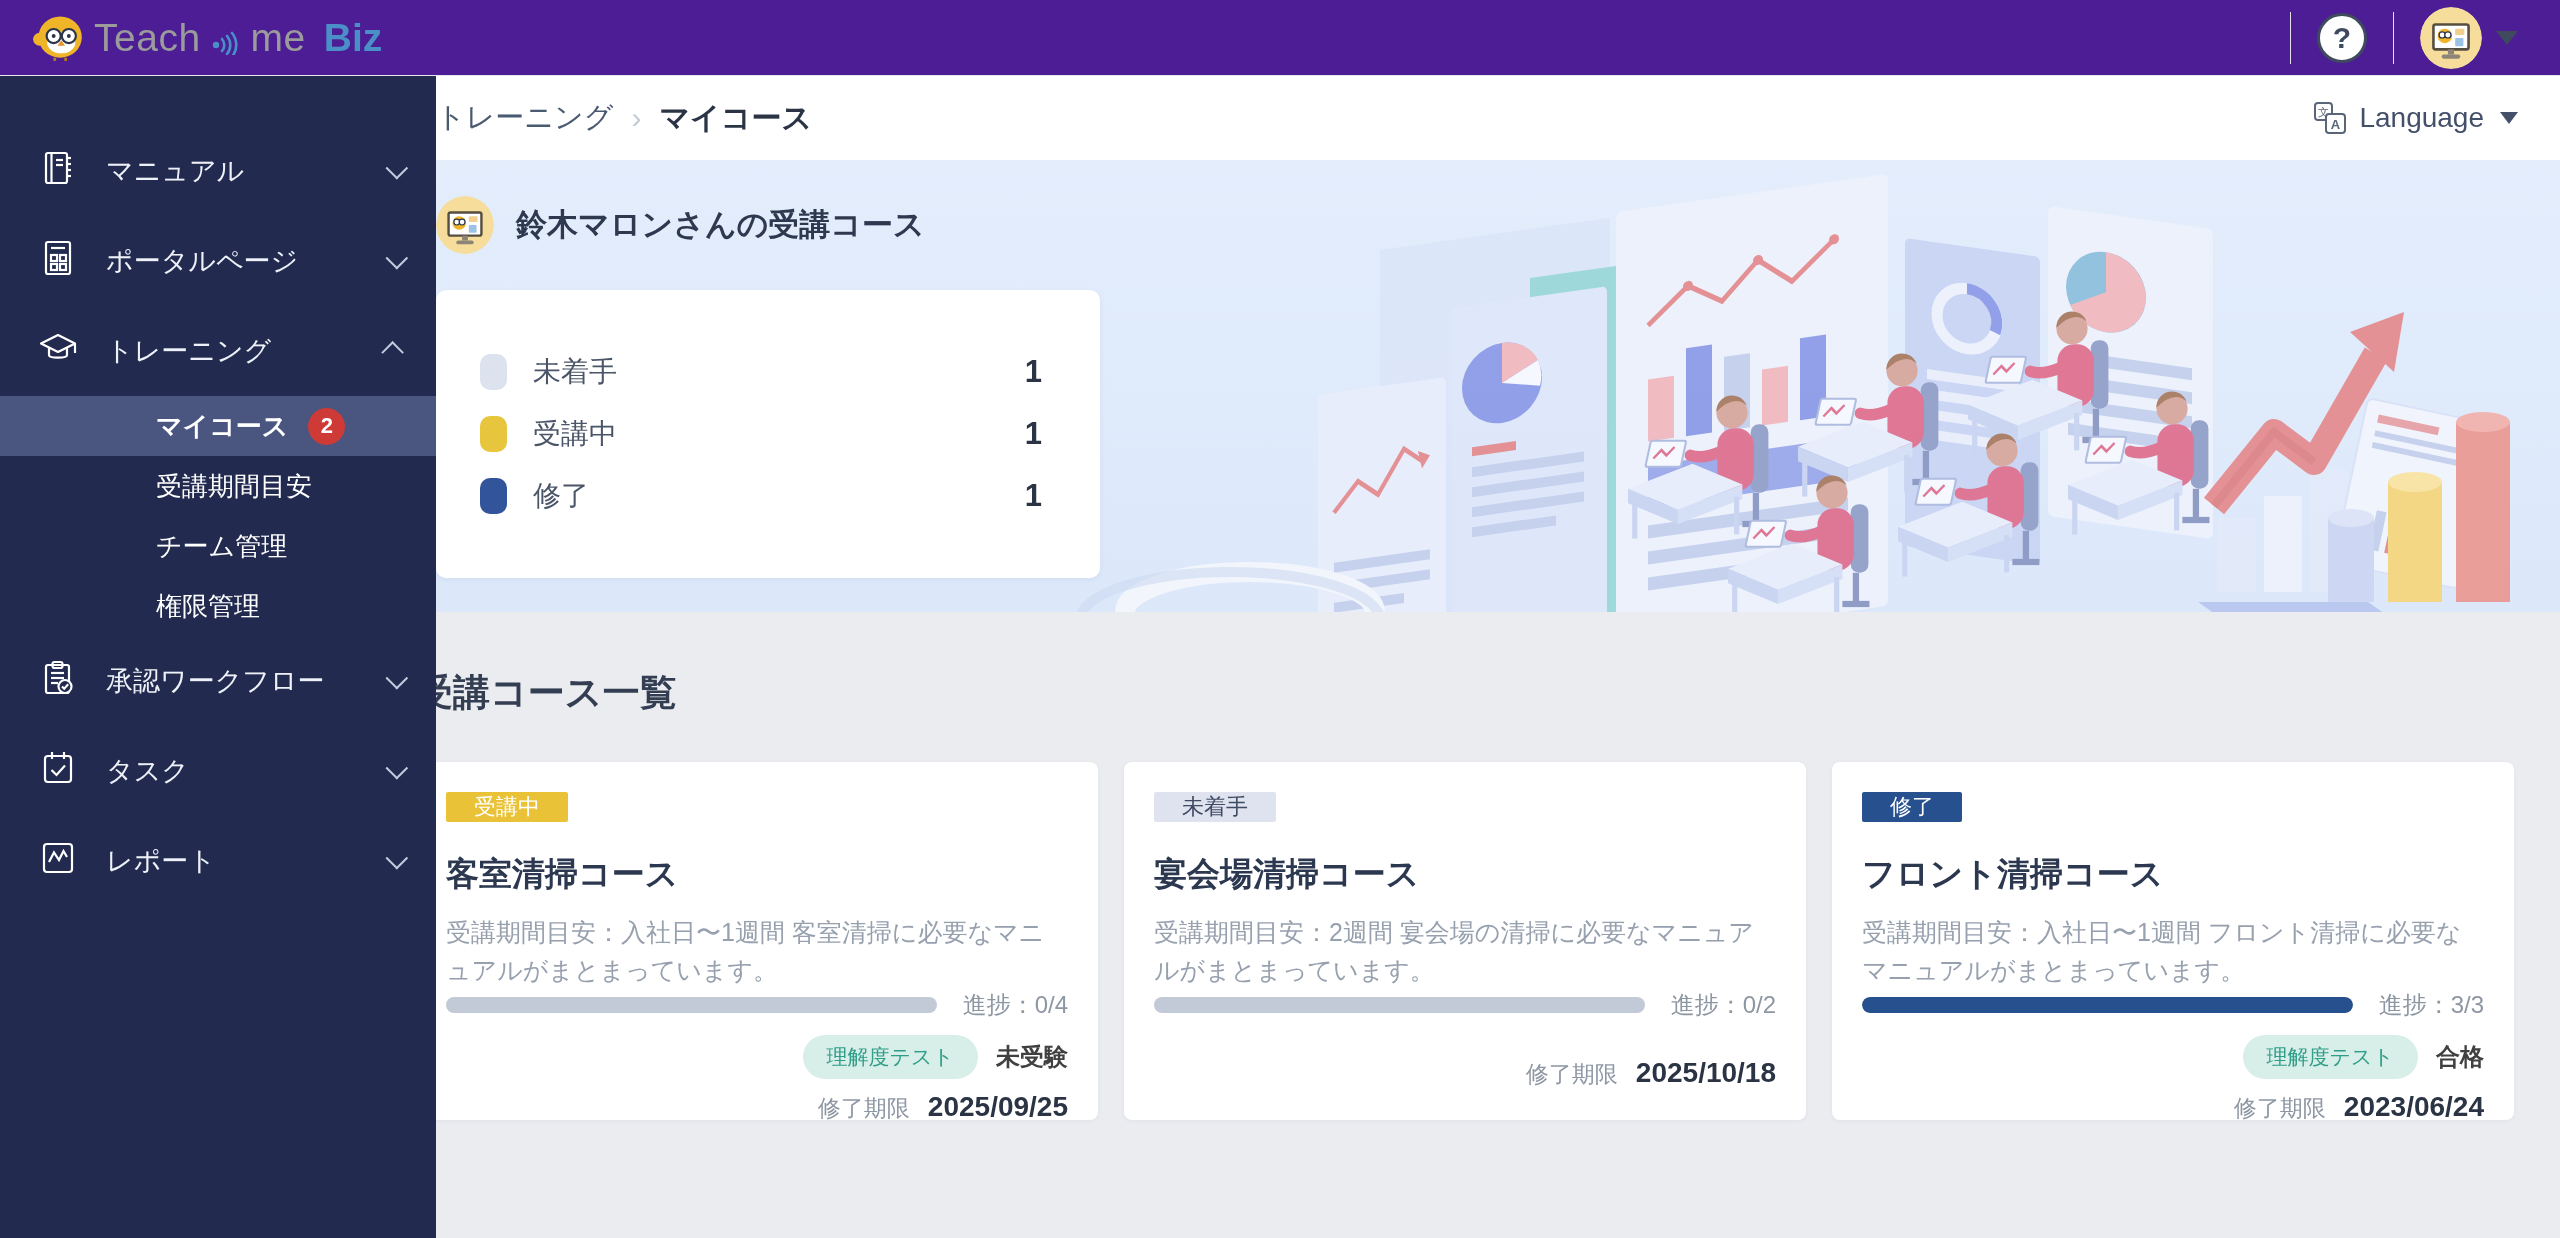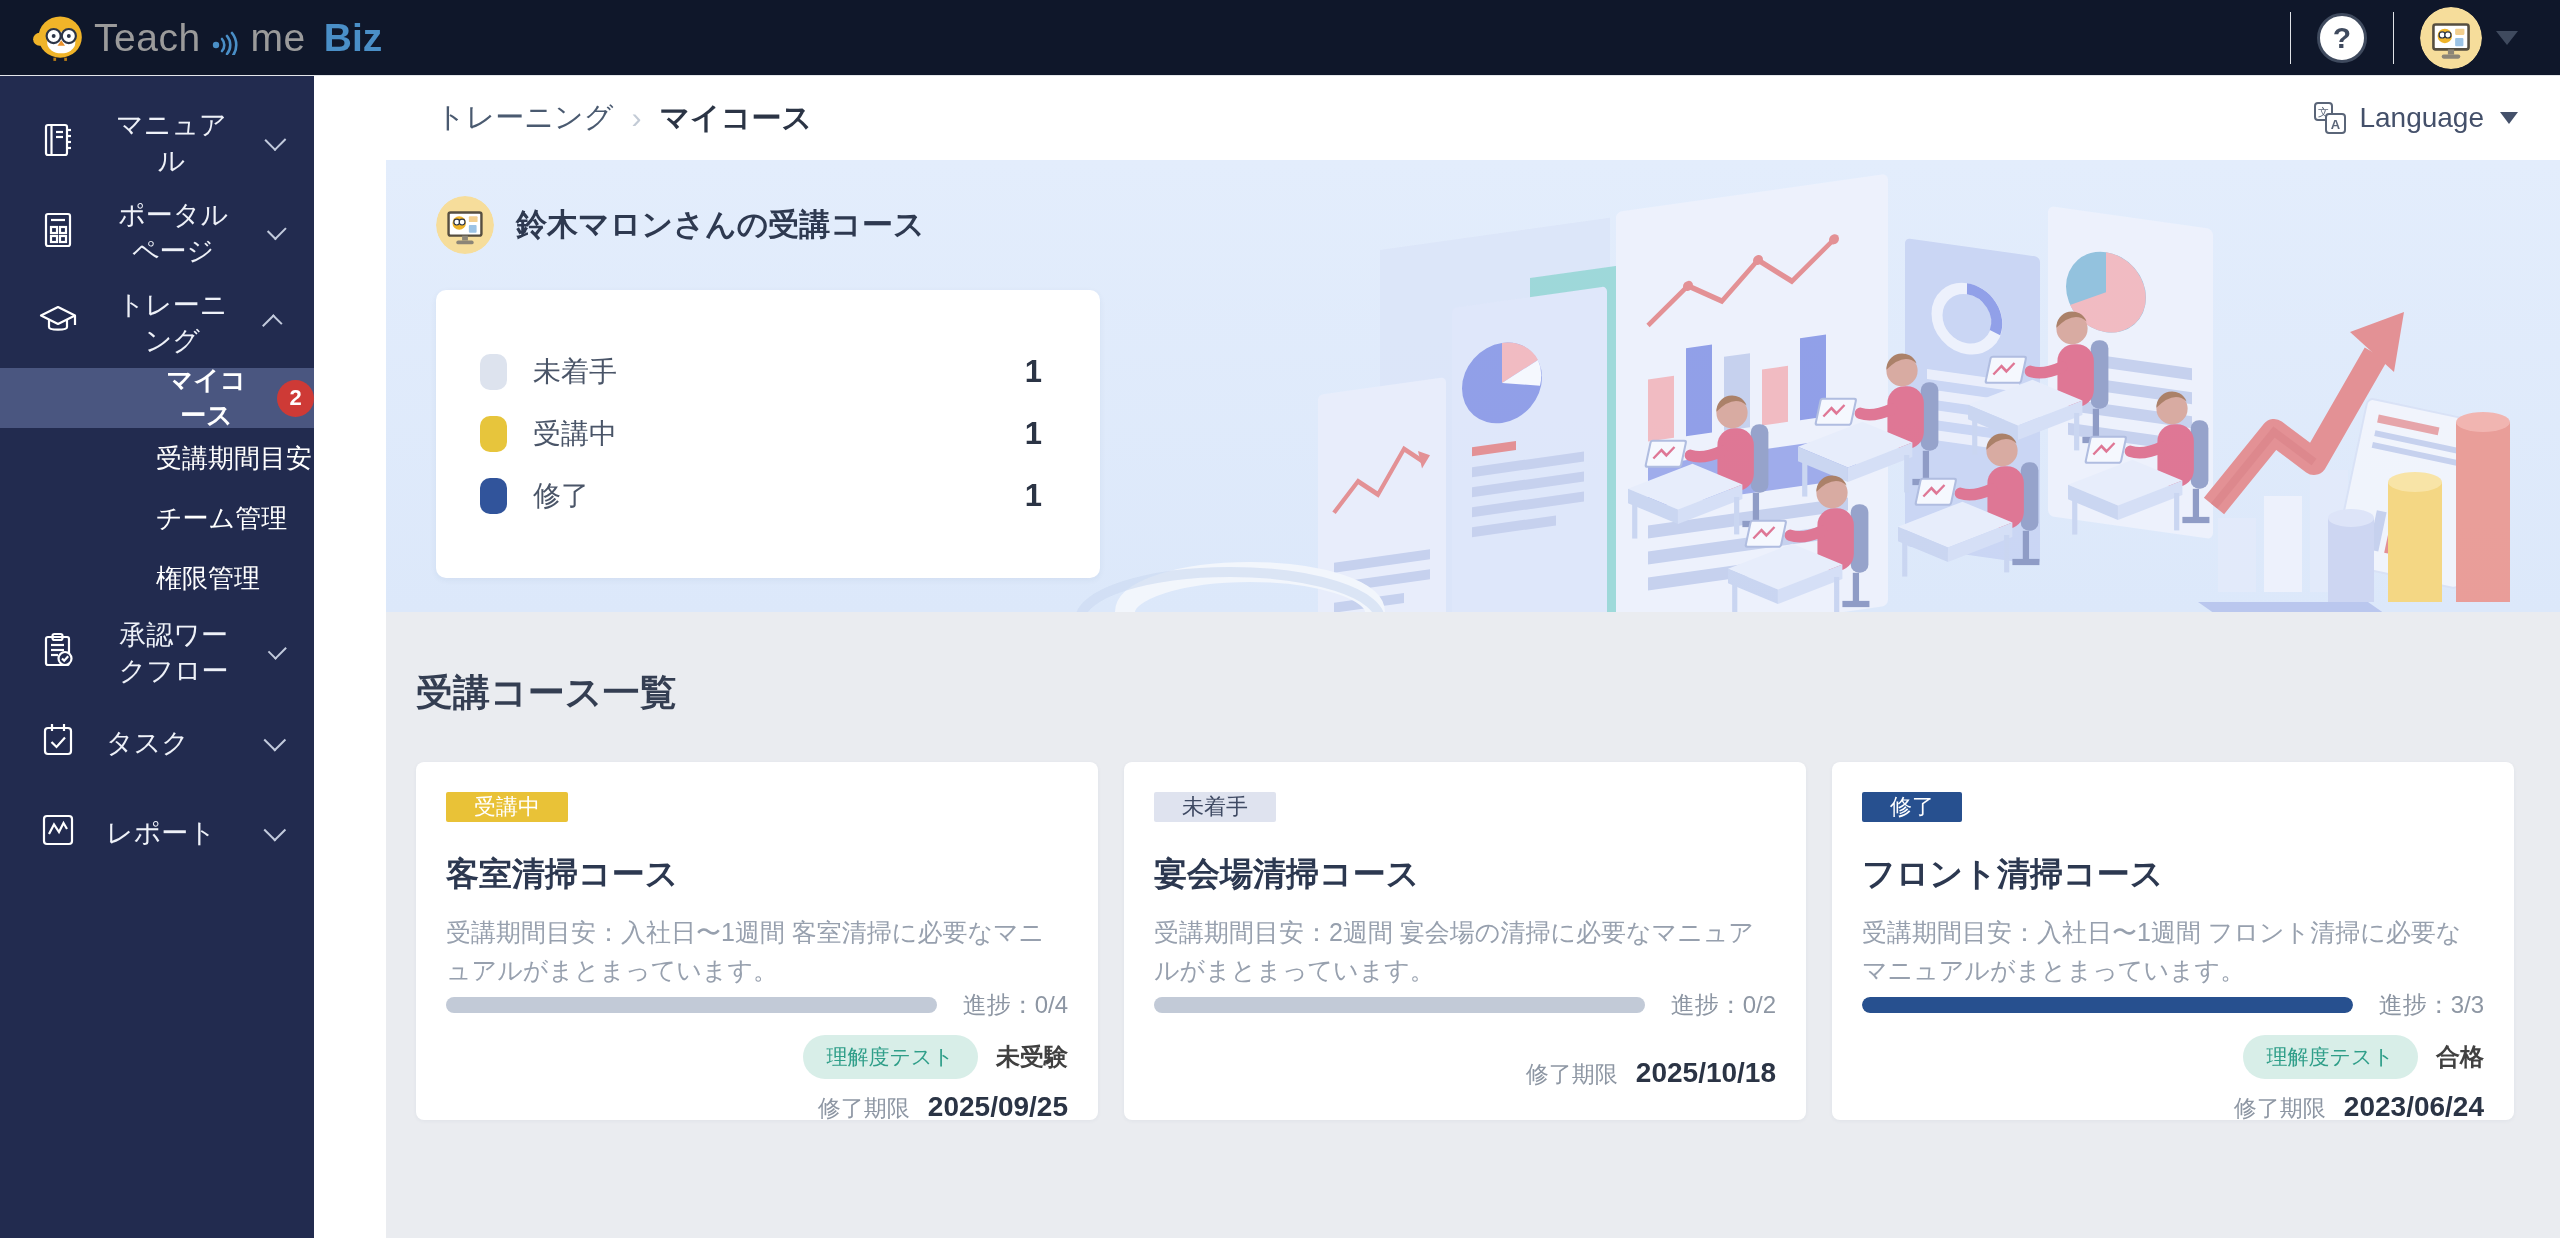--- a/index.html
+++ b/index.html
@@ -2,37 +2,37 @@
 <html><head>
 <meta charset="utf-8">
 <style>
   * { margin:0; padding:0; box-sizing:border-box; }
   html,body { width:2560px; height:1238px; }
   body {
     font-family:"Liberation Sans","DejaVu Sans",sans-serif;
     position:relative; overflow:hidden; background:#fff; color:#2c3547;
   }
   
-  .header{ position:absolute; top:0; left:0; right:0; height:76px; background:#0f172a;
+  .header{ position:absolute; top:0; left:0; right:0; height:76px; background:#4c1d95;
     border-bottom:1px solid #e4e7eb; display:flex; align-items:center; justify-content:space-between;
     padding:0 42px 0 32px; z-index:20;}
   .logo{ display:flex; align-items:center; gap:10px; cursor:pointer;}
   .logo-word{ font-size:39px; color:#9b9b9b; letter-spacing:.5px; }
   .logo-biz{ font-size:39px; font-weight:bold; color:#4a8fc7; margin-left:8px;}
   .hdr-right{ display:flex; align-items:center; height:100%;}
   .hdr-divider{ width:1px; height:52px; background:#dfe2e6; margin:0 26px;}
   .help-btn{ width:50px; height:50px; border:3px solid #3f4a5e; border-radius:50%;
     display:flex; align-items:center; justify-content:center; font-size:30px; font-weight:bold;
     color:#3f4a5e; cursor:pointer; background:#fff;}
   .account{ display:flex; align-items:center; gap:14px; cursor:pointer;}
   .caret{ width:0; height:0; border-left:11px solid transparent; border-right:11px solid transparent;
     border-top:14px solid #3f4a5e;}
   
-  .sidebar{ position:absolute; top:76px; left:0; width:314px; bottom:0; background:#222b4f; z-index:10;
-    padding-top:22px;text-align:center;}
+  .sidebar{ position:absolute; top:76px; left:0; width:436px; bottom:0; background:#222b4f; z-index:10;
+    padding-top:50px;}
   .nav-item{ height:90px; display:flex; align-items:center; padding:0 34px 0 38px; gap:28px;
     color:#eef1f8; font-size:27px; cursor:pointer;}
   .nav-item svg{ flex:0 0 auto; }
   .chev{ margin-left:auto; width:16px; height:16px; border-right:2.5px solid #c3cbdd;
     border-bottom:2.5px solid #c3cbdd; transform:rotate(45deg) translateY(-4px);}
   .chev.up{ transform:rotate(225deg) translateY(-2px);}
   .sub-item{ height:60px; display:flex; align-items:center; padding-left:156px; font-size:26px;
     color:#fff; cursor:pointer;}
   .sub-item.active{ background:#4a5680; font-weight:bold;}
   .count-badge{ margin-left:20px; min-width:37px; height:37px; border-radius:50%;

